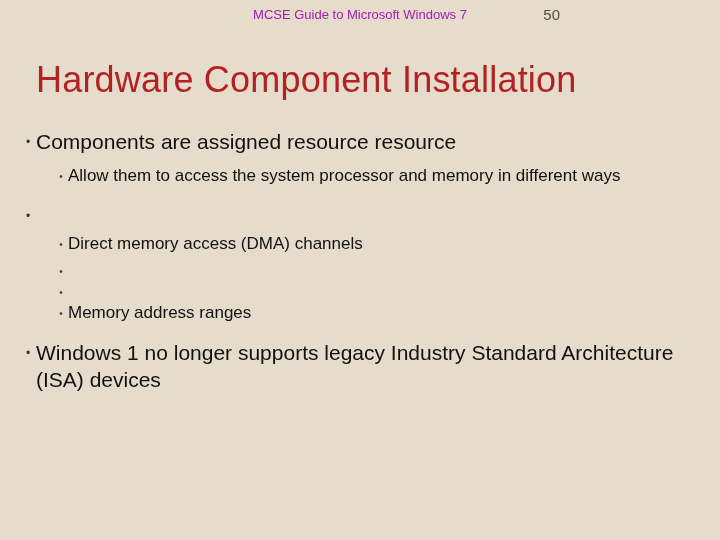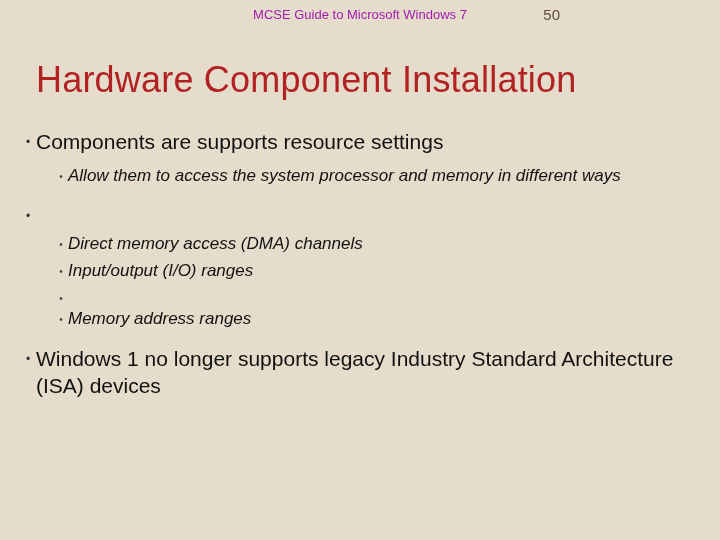--- a/index.html
+++ b/index.html
@@ -87,59 +87,57 @@
     width: 14px;
     text-align: center;
     font-size: 10px;
     color: #444;
     padding-top: 6px;
     flex-shrink: 0;
   }
   .l2 .text {
     font-size: 17px;
     line-height: 1.35;
-    font-style: italic;
   }
 </style>
 </head>
 <body>
 
 <div class="slide">
 
   <div class="header-bar">
     <span class="header-title">MCSE Guide to Microsoft Windows 7</span>
     <span class="page-number">50</span>
   </div>
 
   <div class="title">Hardware Component Installation</div>
 
   <div class="content">
 
     <div class="l1">
       <div class="bullet">•</div>
-      <div class="text">Components are supports resource settings</div>
+      <div class="text">Components are assigned resource resource</div>
     </div>
     <div class="l2wrap">
       <div class="l2">
         <div class="bullet">•</div>
         <div class="text">Allow them to access the system processor and memory in different ways</div>
       </div>
     </div>
 
     <div class="l1">
       <div class="bullet">•</div>
     </div>
     <div class="l2wrap">
       <div class="l2">
         <div class="bullet">•</div>
         <div class="text">Direct memory access (DMA) channels</div>
       </div>
       <div class="l2">
         <div class="bullet">•</div>
-        <div class="text">Input/output (I/O) ranges</div>
       </div>
       <div class="l2">
         <div class="bullet">•</div>
       </div>
       <div class="l2">
         <div class="bullet">•</div>
         <div class="text">Memory address ranges</div>
       </div>
     </div>
 

